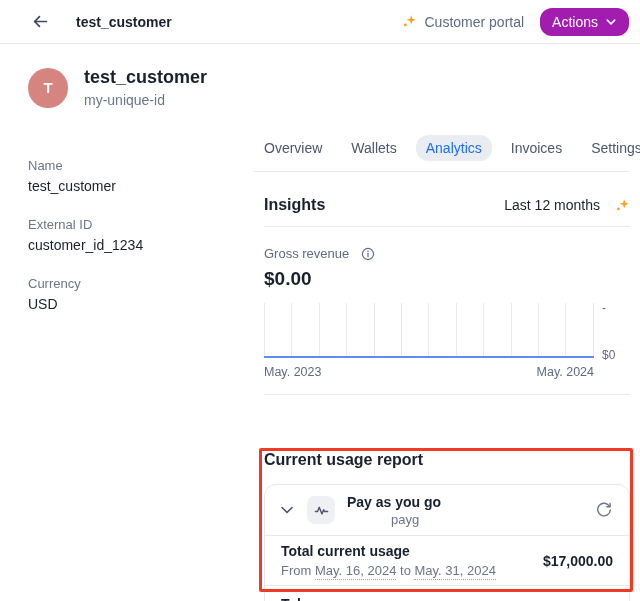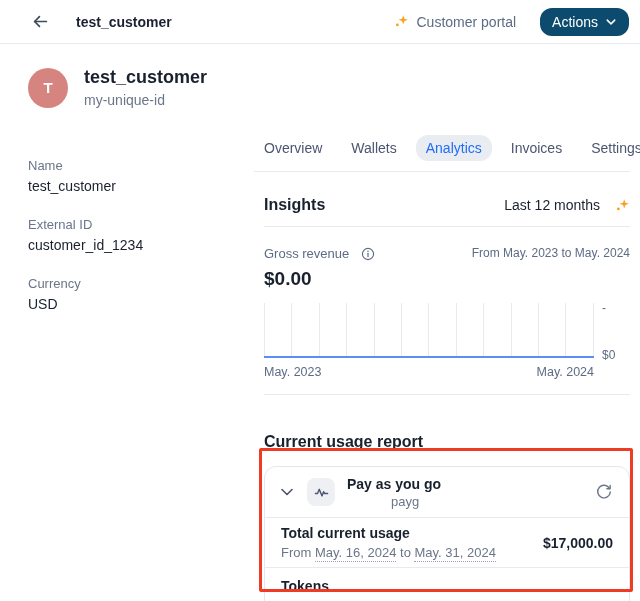--- a/index.html
+++ b/index.html
@@ -7,22 +7,22 @@
     font-family:"Liberation Sans", sans-serif; color:#19212e; position:relative; }
 
   
   .topbar { height:44px; display:flex; align-items:center; padding:0 11px 0 30px;
     border-bottom:1px solid #e8eaef; }
   .back-btn { width:20px; height:20px; display:flex; align-items:center; justify-content:center;
     color:#3e4a5c; margin-right:26px; cursor:pointer; }
   .topbar-title { font-size:14px; font-weight:700; color:#1a2131; }
   .topbar-spacer { flex:1; }
   .portal-link { display:flex; align-items:center; gap:7px; font-size:14px; color:#5d6b85;
-    margin-right:24px; cursor:pointer; }
-  .actions-btn { display:flex; align-items:center; gap:7px; background:#0c4a6e; color:#fff;
+    margin-right:16px; cursor:pointer; }
+  .actions-btn { display:flex; align-items:center; gap:7px; background:#a21caf; color:#fff;
     font-size:14px; font-weight:500; height:28px; padding:0 12px; border:none;
     border-radius:12px; cursor:pointer; }
 
   
   .customer-header { display:flex; align-items:center; gap:16px; padding:23px 28px 27px 28px; }
   .avatar { width:40px; height:40px; border-radius:50%; background:#d6847f; color:#fff;
     font-size:15px; font-weight:600; display:flex; align-items:center; justify-content:center; }
   .customer-name { font-size:18px; font-weight:700; color:#19212e; }
   .customer-sub { font-size:14px; color:#6b7689; margin-top:4px; }
 
@@ -63,21 +63,21 @@
   .zero-line { position:absolute; left:0; right:0; bottom:0; height:2px; background:#5c8cf5; }
   .ylabels { width:36px; flex:none; display:flex; flex-direction:column; justify-content:space-between;
     padding-left:8px; font-size:12px; color:#5d6b85; }
   .ylabels .ytop { line-height:10px; }
   .ylabels .ybottom { transform:translateY(4px); }
   .xlabels { display:flex; justify-content:space-between; margin-top:7px; margin-right:36px;
     font-size:12.5px; color:#5d6b85; }
   .chart-divider { border-top:1px solid #e8eaef; margin-top:15px; }
 
   
-  .usage-title { margin-top:38px; font-size:16px; font-weight:700; }
+  .usage-title { margin-top:56px; font-size:16px; font-weight:700; }
   .usage-card { margin-top:15px; border:1px solid #e4e7ec; border-radius:12px; overflow:hidden; }
   .card-head { display:flex; align-items:center; gap:12px; padding:11px 16px 11px 14px; height:50px; }
   .collapse-chevron { color:#4c5670; display:flex; cursor:pointer; }
   .plan-icon-box { width:28px; height:28px; border-radius:8px; background:#eef0f3;
     display:flex; align-items:center; justify-content:center; color:#4c5670; flex:none; }
   .plan-name { font-size:14px; font-weight:700; color:#19212e; }
   .plan-code { font-size:13px; color:#6b7689; margin-top:2px;margin-left:44px; }
   .card-head-spacer { flex:1; }
   .refresh-btn { color:#6b7689; display:flex; cursor:pointer; }
   .card-row { border-top:1px solid #e8eaef; padding:11px 16px; height:50px;
@@ -179,21 +179,20 @@
       <div class="metric-label">
         <span>Gross revenue</span>
         <span>
           <svg width="14" height="14" viewBox="0 0 16 16" fill="none" stroke="#5d6b85" stroke-width="1.3">
             <circle cx="8" cy="8" r="6.4"></circle>
             <path d="M8 7.2v4" stroke-linecap="round"></path>
             <circle cx="8" cy="4.8" r="0.9" fill="#5d6b85" stroke="none"></circle>
           </svg>
         </span>
       </div>
-      <div class="metric-range">From May. 2023 to May. 2024</div>
     </div>
     <div class="metric-amount">$0.00</div>
 
     <div class="chart">
       <div class="plot">
         <div class="gridline"></div>
           <div class="gridline"></div>
           <div class="gridline"></div>
         <div class="gridline"></div>
           <div class="gridline"></div>

